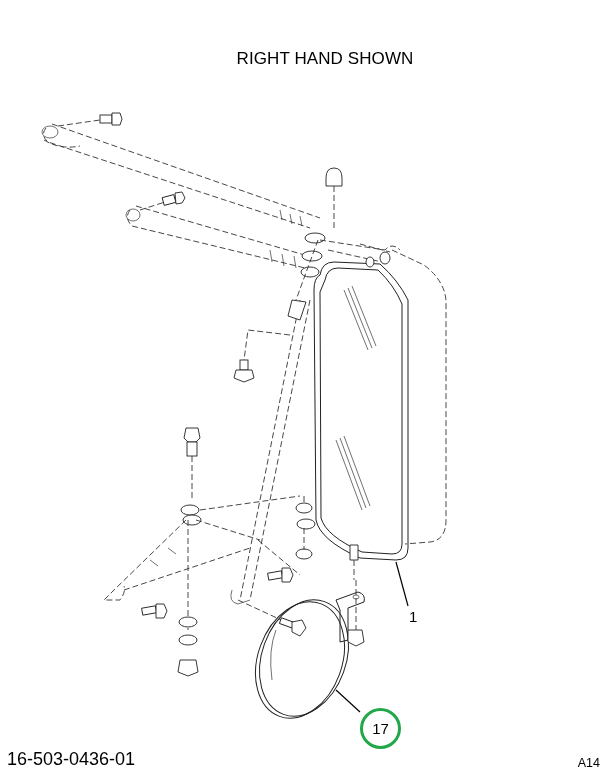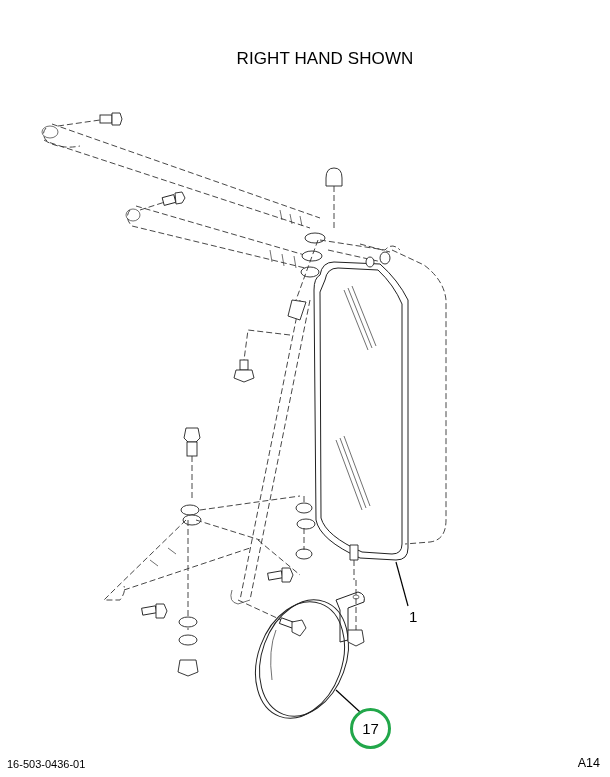--- a/index.html
+++ b/index.html
@@ -1,22 +1,22 @@
 <!DOCTYPE html>
 <html><head>
   <meta charset="utf-8">
   <style>
     html, body { margin: 0; padding: 0; background: #ffffff; }
     body { width: 610px; height: 777px; position: relative; overflow: hidden; font-family: "Liberation Sans", sans-serif; color: #000; }
     .title { position: absolute; left: 0; width: 610px; text-align: center; font-size: 17px; line-height: 15px; top: 51px; letter-spacing: 0.1px; padding-left: 20px; }
     .title div { white-space: nowrap; }
-    .footer-left { position: absolute; left: 7px; bottom: 7px; font-size: 11px; }
+    .footer-left { position: absolute; left: 7px; bottom: 7px; font-size: 18px; }
     .footer-right { position: absolute; right: 10px; bottom: 7px; font-size: 12.5px; margin-top: 21px; }
     .callout-1 { position: absolute; left: 409px; top: 608px; font-size: 15px; }
-    .callout-17 { position: absolute; left: 350px; top: 708px; width: 41px; height: 41px; border: 3px solid #22a74a; border-radius: 50%; box-sizing: border-box; display: flex; align-items: center; justify-content: center; font-size: 15px; cursor: pointer; }
+    .callout-17 { position: absolute; left: 360px; top: 708px; width: 41px; height: 41px; border: 3px solid #22a74a; border-radius: 50%; box-sizing: border-box; display: flex; align-items: center; justify-content: center; font-size: 15px; cursor: pointer; }
     svg.diagram { position: absolute; left: 0; top: 0; }
     svg.diagram .solid { fill: none; stroke: #222; stroke-width: 1; }
     svg.diagram .dash { fill: none; stroke: #333; stroke-width: 0.9; stroke-dasharray: 6 3; }
     svg.diagram .thin { fill: none; stroke: #333; stroke-width: 0.7; }
     svg.diagram .fillw { fill: #fff; stroke: #222; stroke-width: 0.9; }
     svg.diagram .leader { fill: none; stroke: #000; stroke-width: 1.2; }
   </style>
 </head>
 <body>
 

